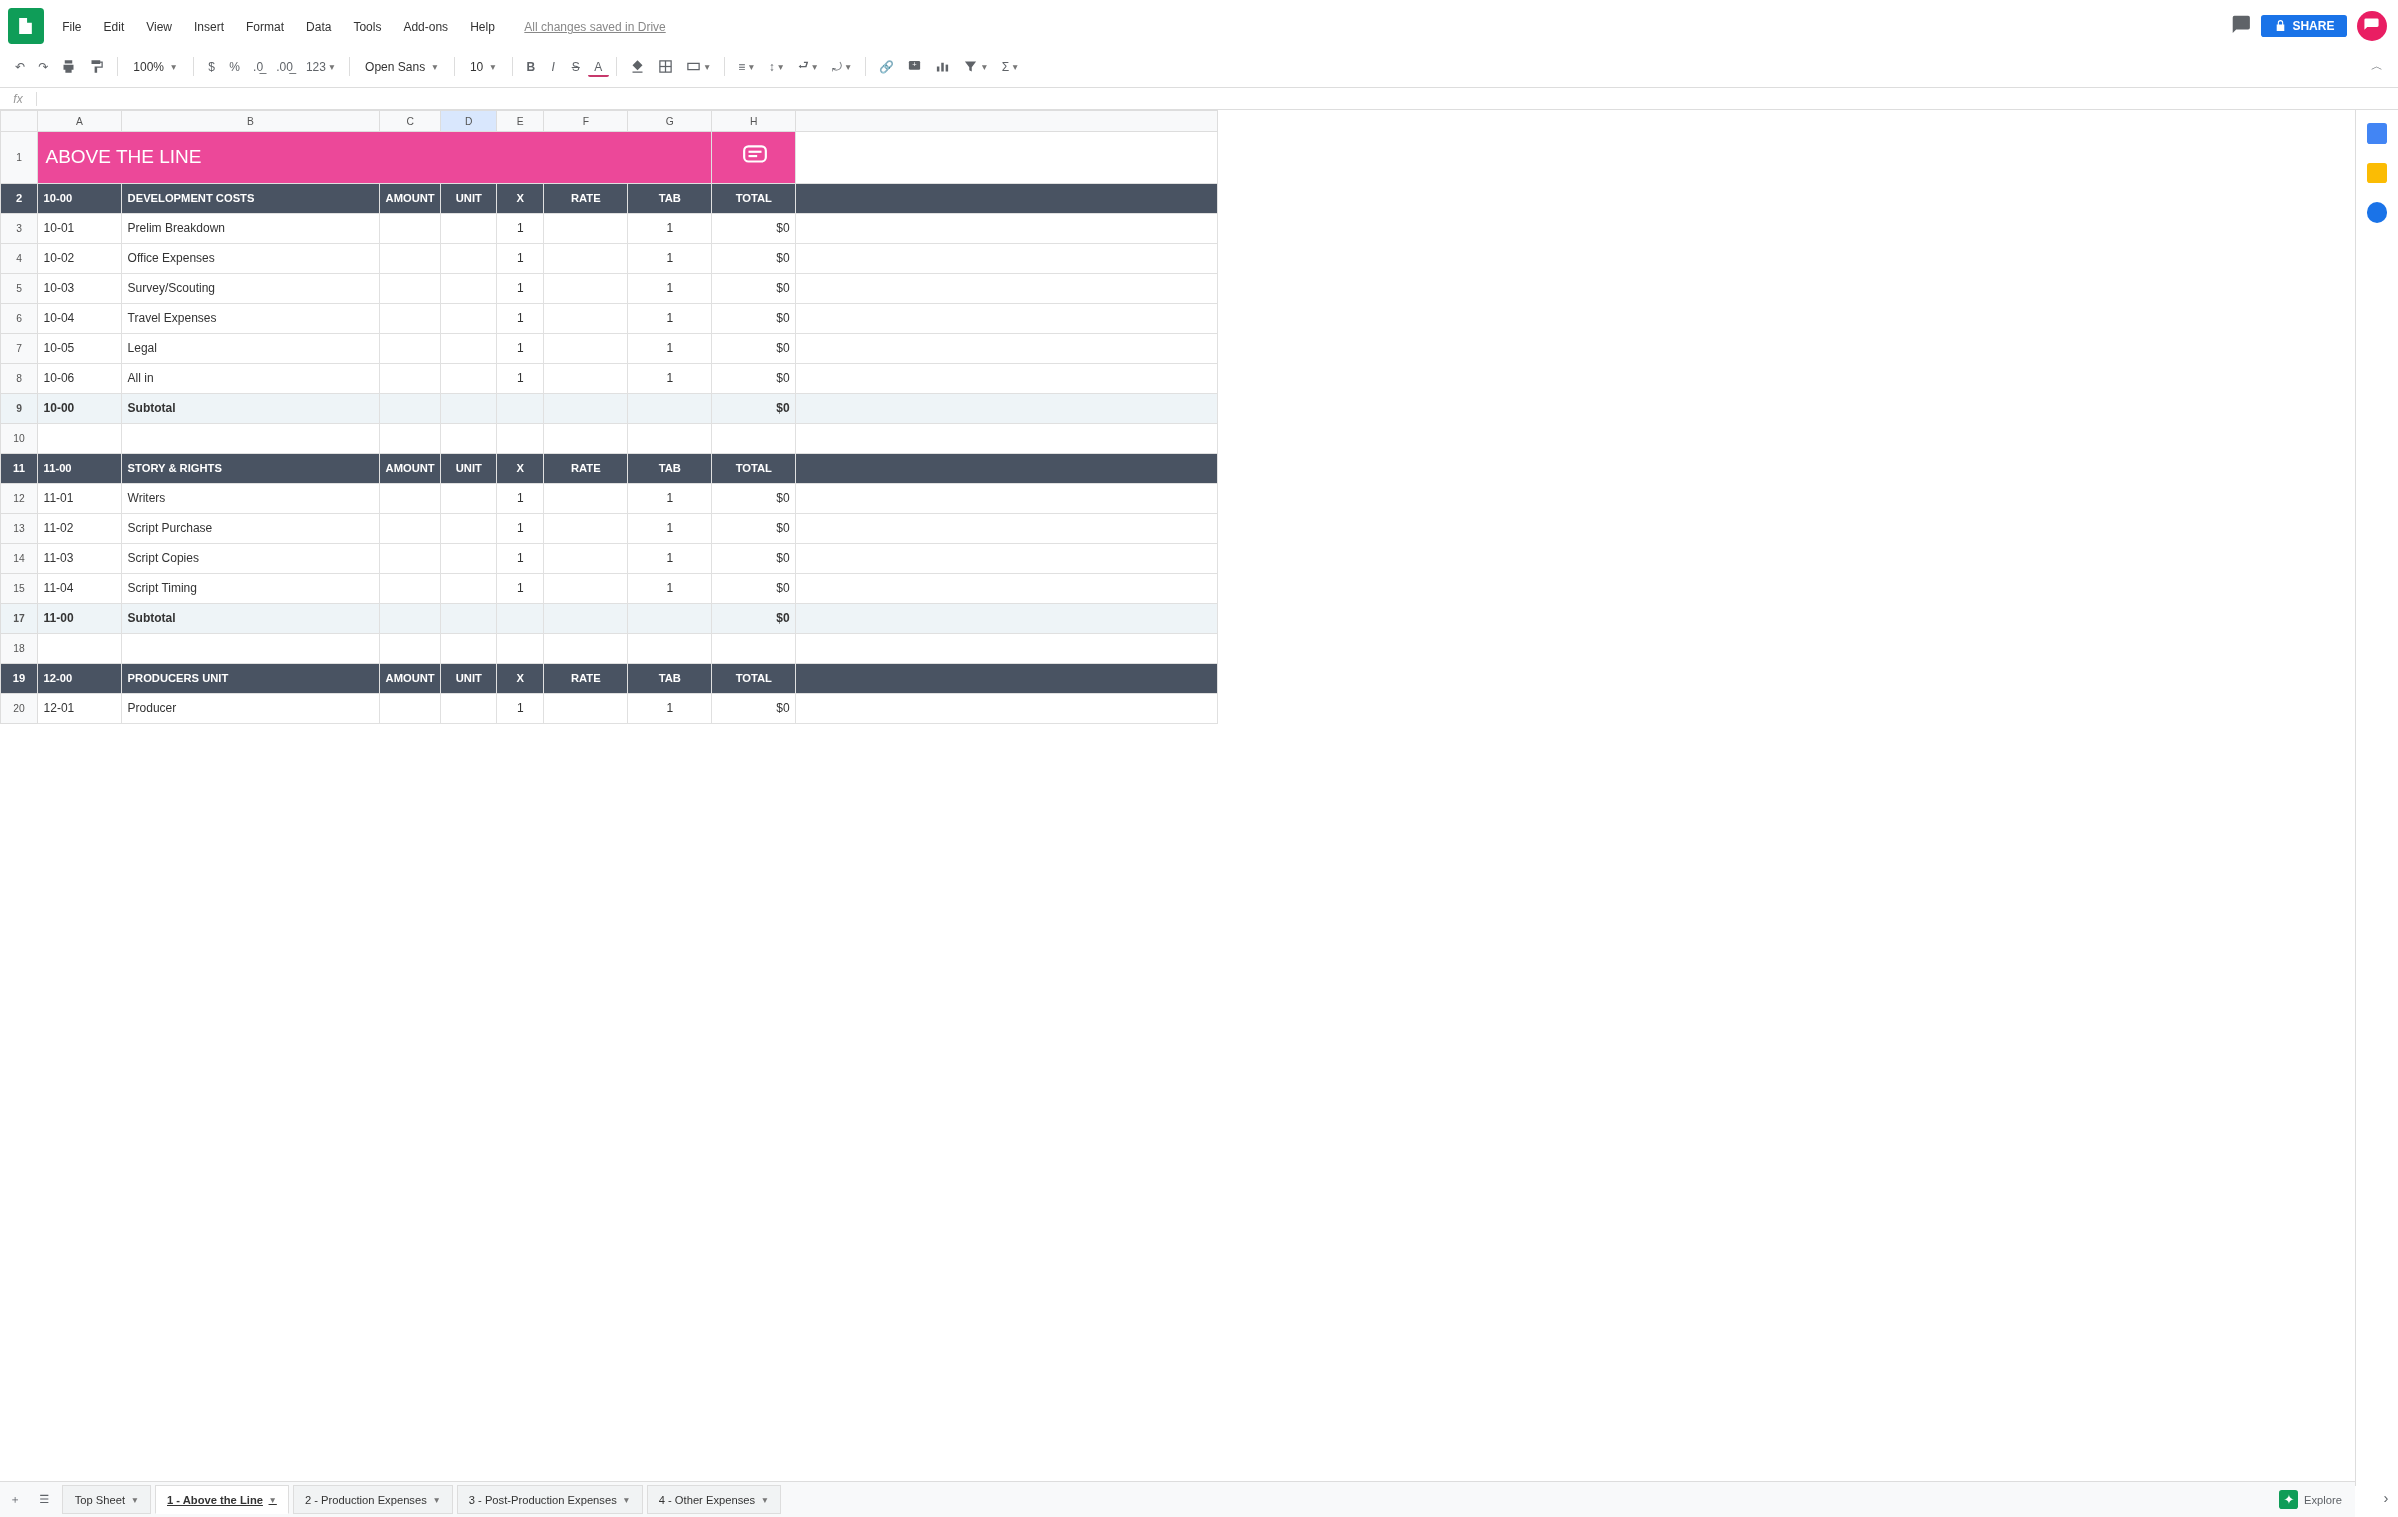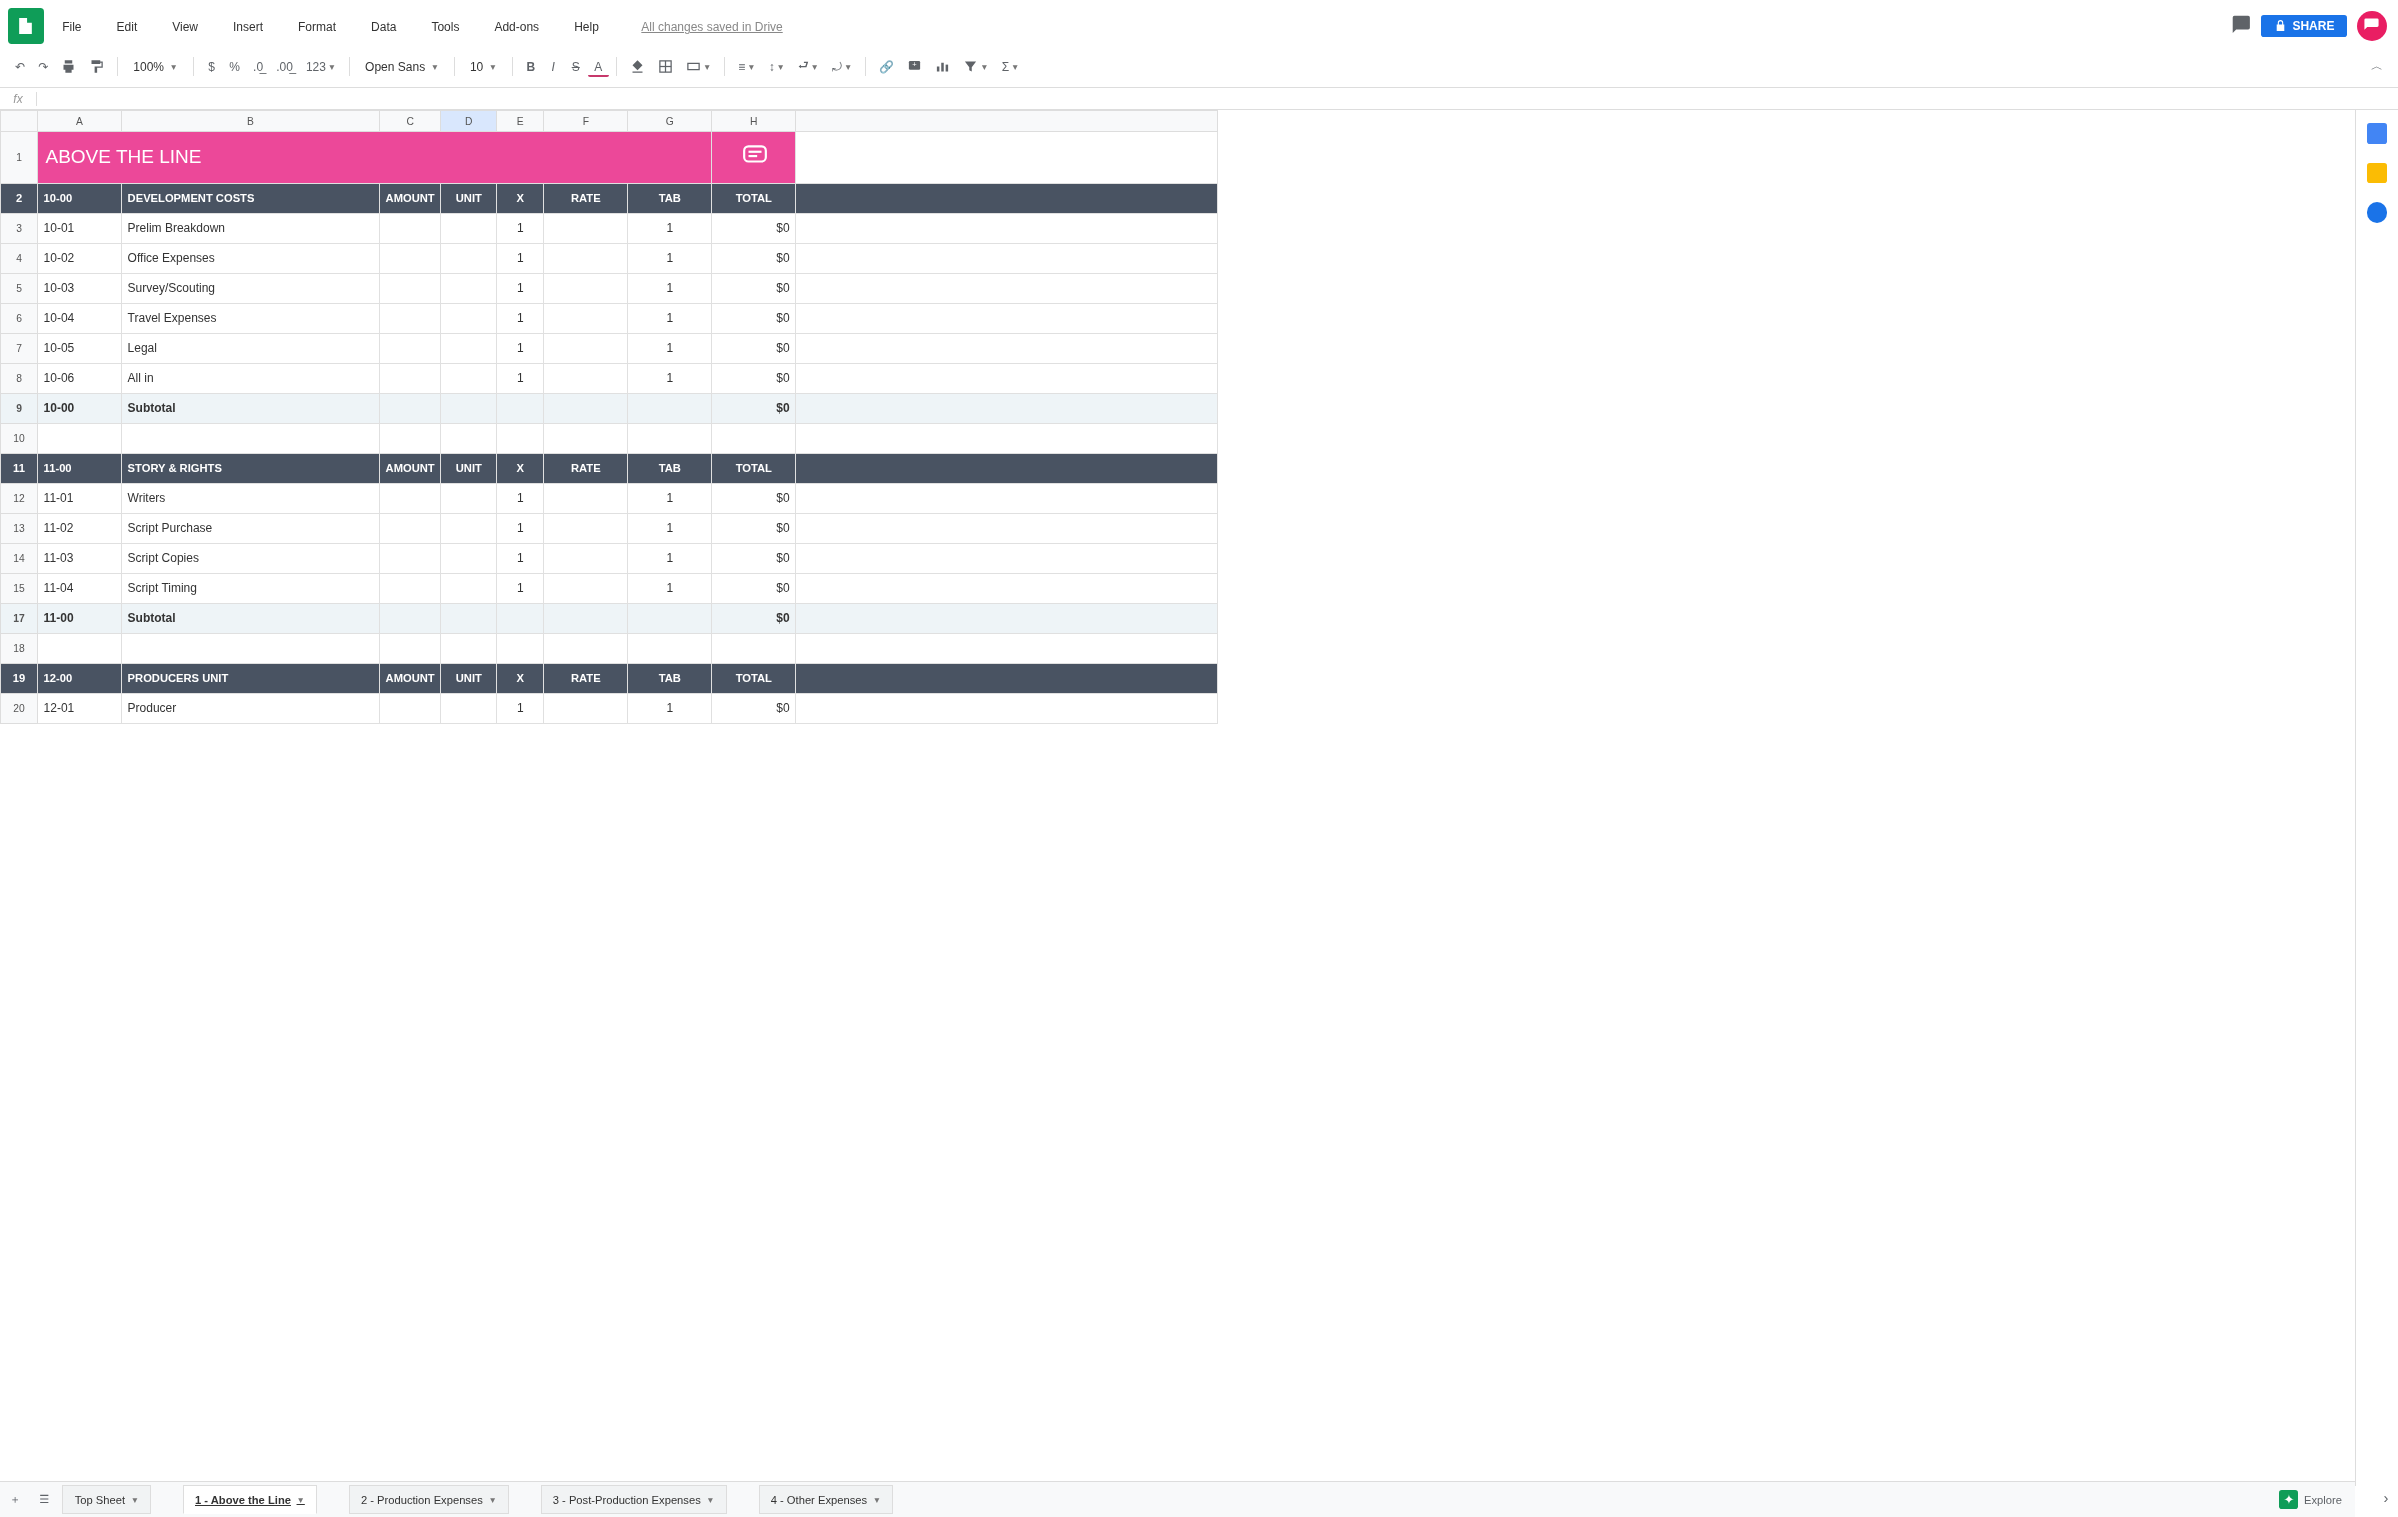--- a/index.html
+++ b/index.html
@@ -5,21 +5,21 @@
 * { margin:0; padding:0; box-sizing:border-box; }
 body { font-family: Arial, sans-serif; font-size:12px; color:#333; background:#fff; overflow:hidden; }
 
 
 .header { display:flex; align-items:center; padding:7.5px 11.2px 0 7.5px; }
 .sheets-logo { width:36px; height:36px; background:#0f9d58; border-radius:3.7px; display:flex; align-items:center; justify-content:center; margin-right:11.2px; }
 .sheets-logo svg { width:19px; height:24px; fill:#fff; }
 .title-area { flex:1; }
 .doc-title { font-size:17px; color:#333; display:flex; align-items:center; gap:7.5px; }
 .star-icon, .folder-icon { color:#999; cursor:pointer; }
-.menu-bar { display:flex; gap:20px; margin-top:3.7px; font-size:12px; color:#333; }
+.menu-bar { display:flex; gap:7px; margin-top:3.7px; font-size:12px; color:#333; }
 .menu-bar span { padding:3.7px 7.5px; cursor:pointer; }
 .saved-msg { color:#888; text-decoration:underline; margin-left:7.5px; }
 .header-right { display:flex; align-items:center; gap:9.4px; }
 .comment-icon { color:#5f6368; cursor:pointer; }
 .share-btn { background:#1a73e8; color:#fff; padding:4px 13px; border-radius:2.8px; font-weight:bold; font-size:12px; display:flex; align-items:center; gap:5.6px; cursor:pointer; }
 .sb-logo { width:30px; height:30px; background:#e91e63; border-radius:50%; display:flex; align-items:center; justify-content:center; color:#fff; }
 
 
 .toolbar { display:flex; align-items:center; padding:5.6px 9.4px; border-bottom:0.9px solid #ddd; gap:1.9px; margin-top:3.7px; }
 .tb-btn { padding:3.7px 5.6px; color:#5f6368; cursor:pointer; display:flex; align-items:center; border-radius:1.9px; min-width:20.6px; justify-content:center; }
@@ -495,21 +495,21 @@
   <div class="side-panel">
     <div class="side-icon side-cal"></div>
     <div class="side-icon side-keep"></div>
     <div class="side-icon side-tasks"></div>
   </div>
 </div>
 
 <div class="footer">
   <div class="foot-btn">＋</div>
   <div class="foot-btn">☰</div>
-  <div id="tabs-container" style="display:flex;gap:28px;">
+  <div id="tabs-container" style="display:flex;">
       <div class="sheet-tab">
         <span>Top Sheet</span>
         <span class="tab-caret">▼</span>
       </div>
       <div class="sheet-tab active">
         <span>1 - Above the Line</span>
         <span class="tab-caret">▼</span>
       </div>
       <div class="sheet-tab">
         <span>2 - Production Expenses</span>

